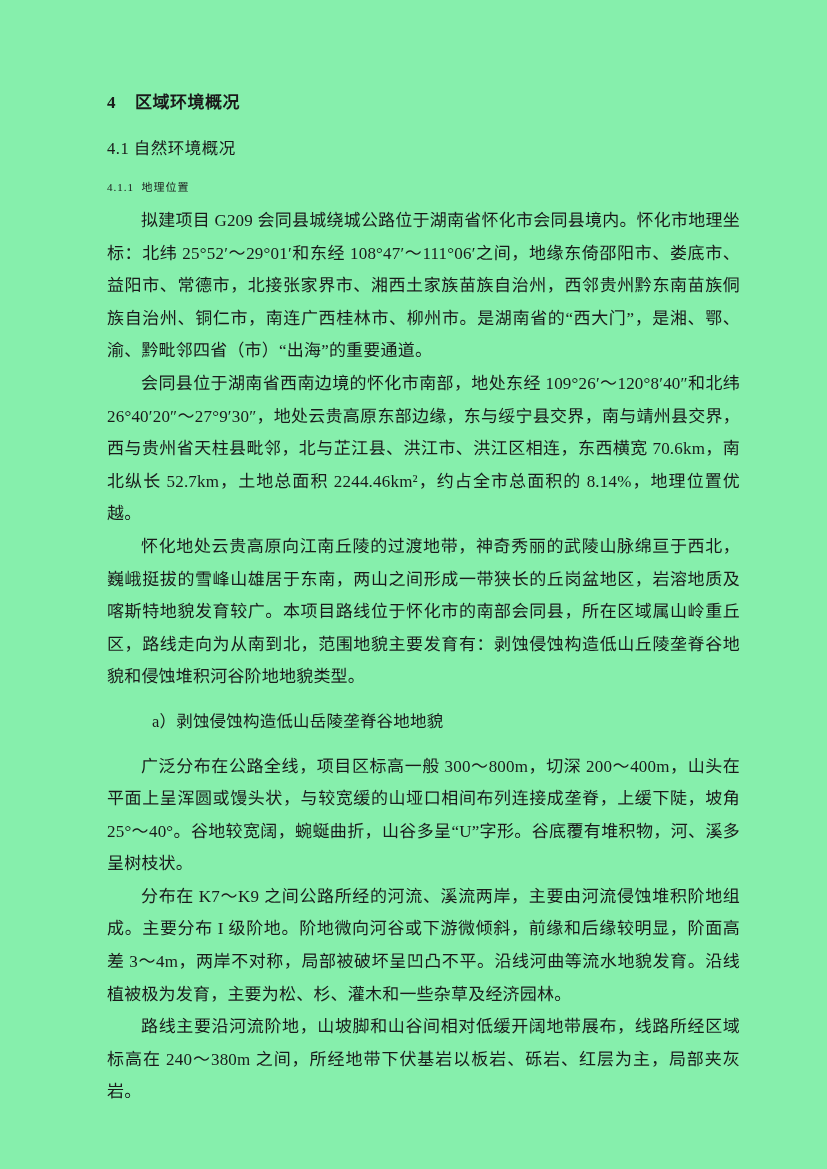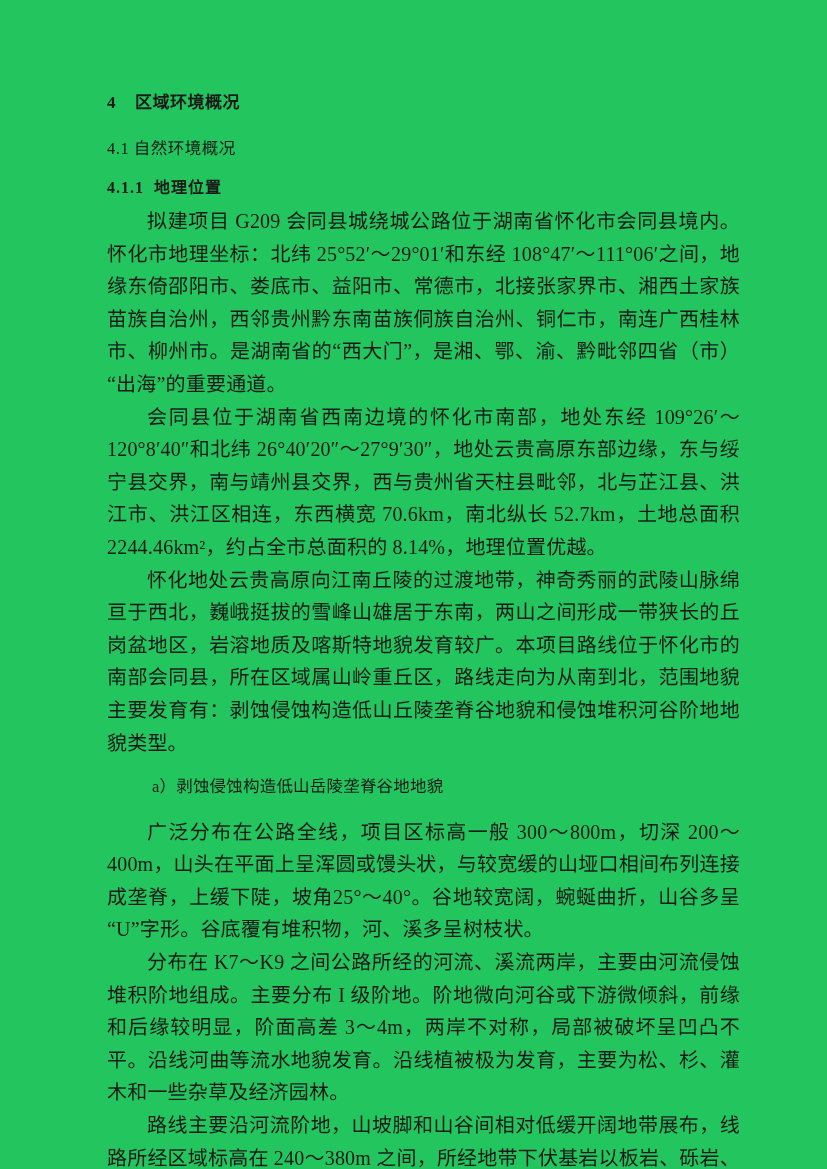--- a/index.html
+++ b/index.html
@@ -5,21 +5,21 @@
   html, body {
     margin: 0;
     padding: 0;
     background: #ffffff;
   }
   .page {
     position: relative;
     width: 827px;
     height: 1169px;
     margin: 0 auto;
-    background: #22c55e;
+    background: #86efac;
     box-sizing: border-box;
     padding: 88px 87px 0 107px;
     font-family: "Liberation Serif", "DejaVu Serif", serif;
     color: #1a1a1a;
     overflow: hidden;
   }
   .h-chapter {
     font-size: 17px;
     font-weight: bold;
     line-height: 30px;
@@ -29,29 +29,29 @@
   }
   .h-section {
     font-size: 16.5px;
     font-weight: normal;
     line-height: 30px;
     margin: 16px 0 8px 0;
     letter-spacing: 0.5px;
     white-space: pre;
   }
   .h-subsection {
-    font-size: 16px;
-    font-weight: bold;
+    font-size: 11px;
+    font-weight: normal;
     line-height: 31px;
     margin: 0 0 2px 0;
     letter-spacing: 1px;
     white-space: pre;
   }
   .para {
-    font-size: 20px;
+    font-size: 17px;
     line-height: 32.6px;
     margin: 0;
     text-indent: 2em;
     text-align: justify;
     letter-spacing: 0.2px;
   }
   .list-line {
     font-size: 16.5px;
     line-height: 32.6px;
     margin: 12px;

